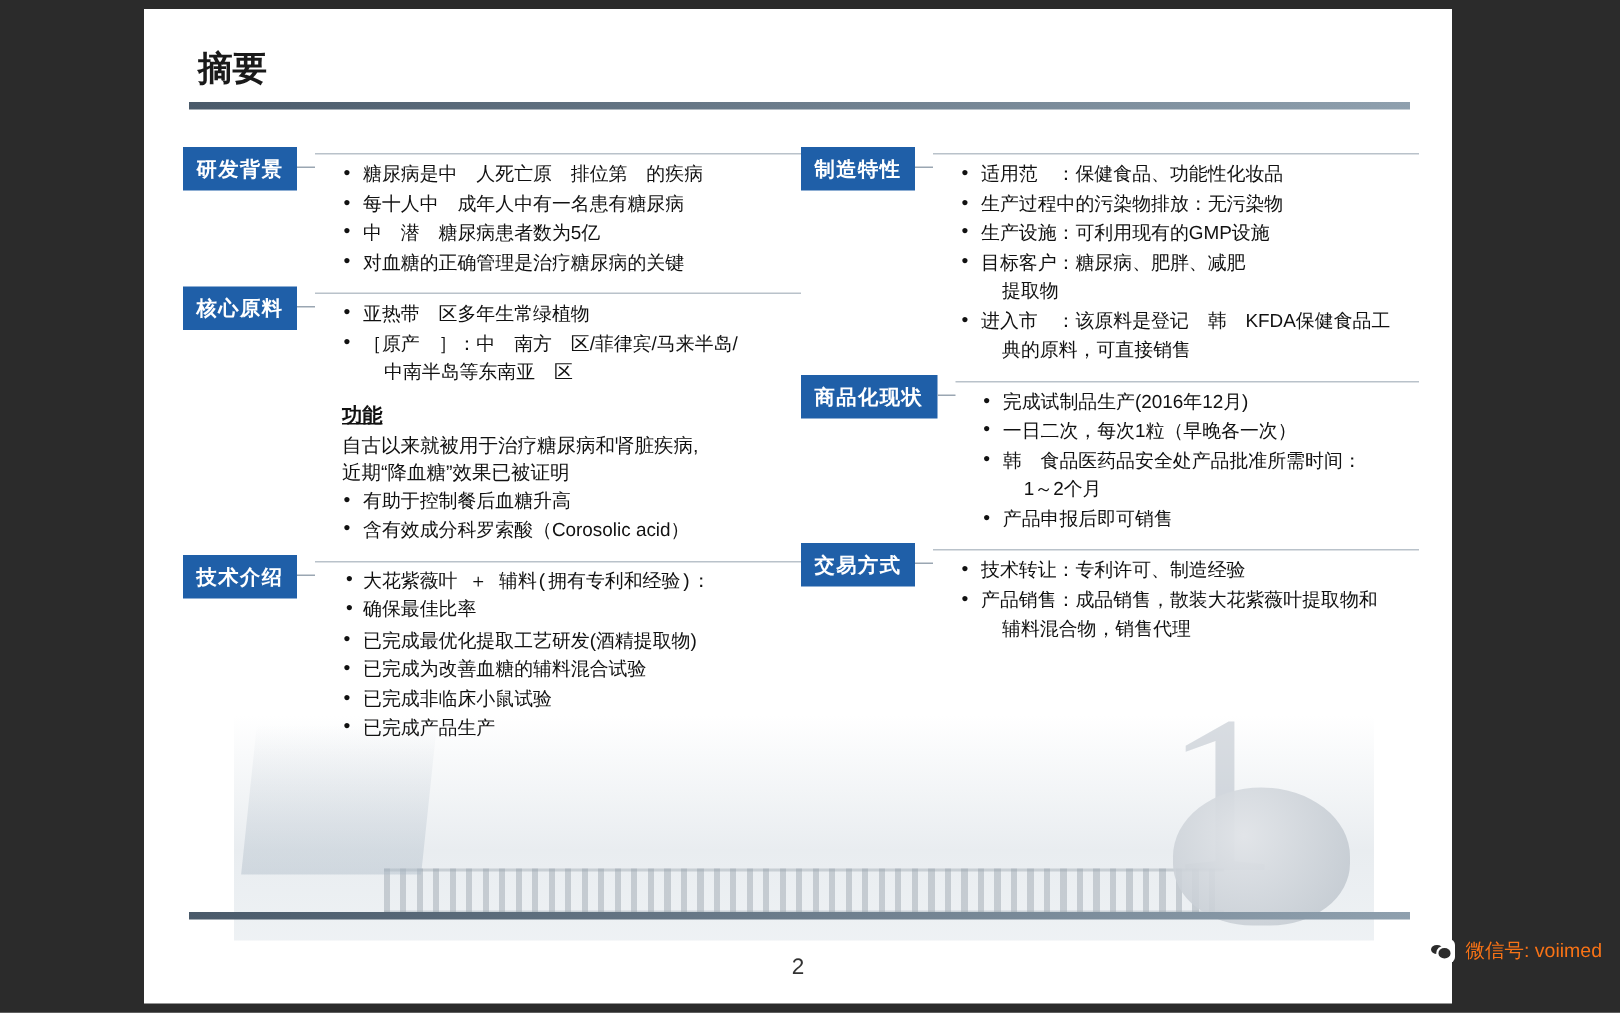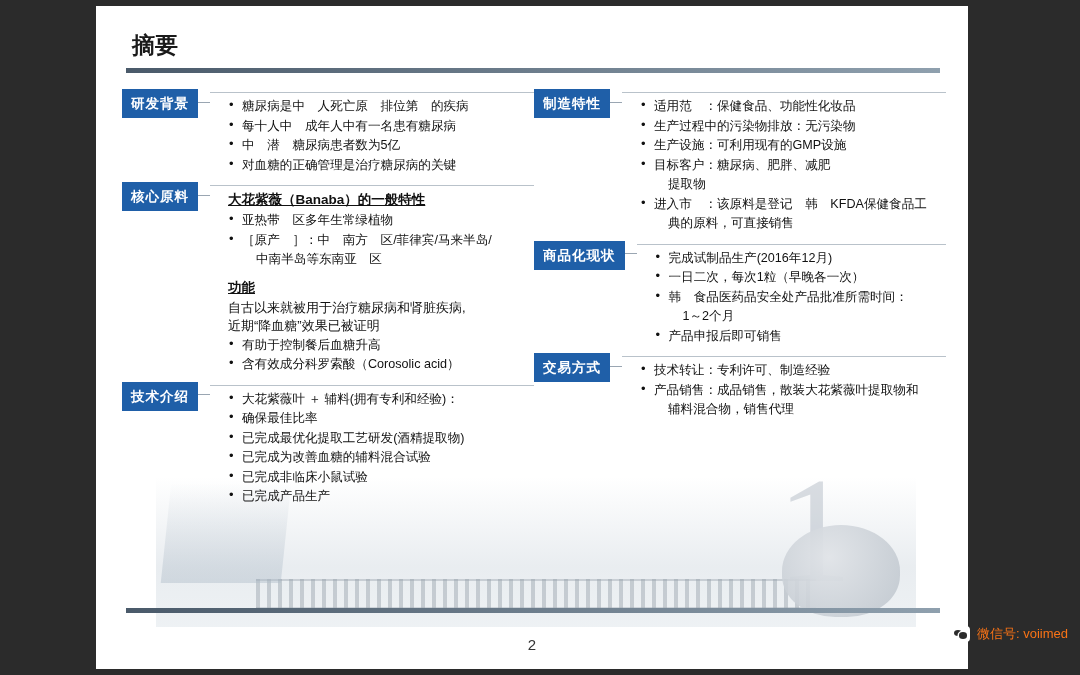--- a/index.html
+++ b/index.html
@@ -116,21 +116,21 @@
     left: 0; right: 0;
     bottom: 16px;
     text-align: center;
     font-size: 15px;
     color: #333;
   }
   .cols {
     position: absolute;
     left: 26px;
     right: 22px;
-    top: 86px;
+    top: 96px;
     display: flex;
   }
   .col { width: 50%; }
   .block { position: relative; margin-bottom: 10px; }
   .block-head {
     display: flex;
     align-items: flex-start;
   }
   .tag {
     flex: 0 0 auto;
@@ -179,21 +179,21 @@
     margin: 0 0 1px 0;
   }
   ul.bul > li:before {
     content: "\2022";
     position: absolute;
     left: 1px;
     top: -1px;
     font-size: 13px;
     color: #111;
   }
-  li.nobullet { padding-left: 14px; }
+  li.nobullet { padding-left: 14px; font-family: Liberation Mono, monospace; }
   li.nobullet:before { content: ""; }
   li.check:before {
     content: "\221A";
     font-size: 11px;
     top: 1px;
   }
   .sub-indent { padding-left: 28px !important; }
   .sub-indent:before { content: "" !important; }
   .heading-line {
     font-size: 13.5px;
@@ -275,21 +275,20 @@
                 <li>对血糖的正确管理是治疗糖尿病的关键</li>
               </ul>
             </div>
           </div>
         </div>
         <div class="block">
           <div class="block-head">
             <span class="tag-wrap"><span class="tag">核心原料</span></span>
             <div class="block-body">
               <ul class="bul">
-                <div class="heading-line">大花紫薇（Banaba）的一般特性</div>
                 <li>亚热带　区多年生常绿植物</li>
                 <li>［原产　］：中　南方　区/菲律宾/马来半岛/</li>
                 <li class="sub-indent">中南半岛等东南亚　区</li>
                 <div class="gap"></div>
                 <div class="heading-line">功能</div>
                 <div class="plain-line">自古以来就被用于治疗糖尿病和肾脏疾病,</div>
                 <div class="plain-line">近期“降血糖”效果已被证明</div>
                 <li>有助于控制餐后血糖升高</li>
                 <li>含有效成分科罗索酸（Corosolic acid）</li>
               </ul>

